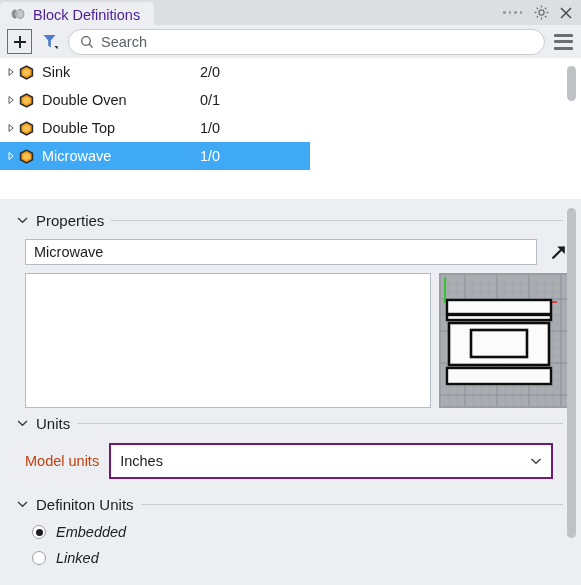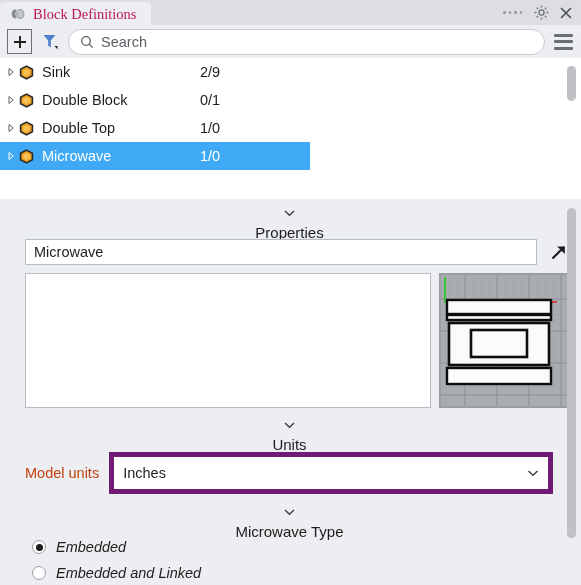--- a/index.html
+++ b/index.html
@@ -43,23 +43,22 @@
     border-top-left-radius: 4px;
     border-top-right-radius: 4px;
     height: 25px;
     box-sizing: border-box;
     position: relative;
     top: 2px;
     cursor: default;
   }
   .tab-label {
     font-size: 14.5px;
-    color: #be185d;
+    color: #4c1d95;
     white-space: nowrap;
-    font-family: Liberation Serif, serif;
   }
   .titlebar-spacer { flex: 1 1 auto; }
   .titlebar-right {
     display: flex;
     align-items: center;
     gap: 9px;
     padding-right: 8px;
   }
   .dots {
     display: flex;
@@ -212,21 +211,20 @@
     overflow: hidden;
     padding-top: 10px;
     box-sizing: border-box;
   }
   .section-head {
     display: flex;
     align-items: center;
     gap: 7px;
     padding: 0 18px 0 16px;
     height: 22px;
-    flex-direction: column;
   }
   .chev {
     width: 13px;
     display: flex; align-items: center; justify-content: center;
     cursor: pointer;
     flex: 0 0 auto;
   }
   .section-title {
     font-size: 15px;
     color: #1d1d1d;
@@ -291,33 +289,33 @@
     width: 132px; height: 135px;
     border: 2px solid #9a9ea3;
     box-sizing: border-box;
     background: #a9adb2;
     flex: 0 0 auto;
     position: relative;
     overflow: hidden;
     cursor: pointer;
   }
 
-  .units-head { margin-top: 13px; }
+  .units-head { margin-top: 4px; }
   .units-row {
     display: flex;
     align-items: center;
     gap: 10px;
     padding: 9px 28px 0 25px;
   }
   .units-label { font-size: 14.5px; color: #c2410c; white-space: nowrap; }
   .select {
     flex: 1 1 auto;
     height: 27px;
     background: #ffffff;
-    border: 5px solid #701a75;
+    border: 2px solid #701a75;
     box-sizing: border-box;
     display: flex;
     align-items: center;
     padding: 16px 9px;
     cursor: pointer;
     position: relative;
   }
   .select-value { font-size: 14.5px; color: #1d1d1d; }
   .select-chev {
     position: absolute; right: 9px; top: 50%;
@@ -440,36 +438,36 @@
               <svg width="8" height="10" viewBox="0 0 8 10">
   <path d="M2 1.5 L6.2 5 L2 8.5 Z" fill="none" stroke="#5a5d61" stroke-width="1"></path>
 </svg>
             </span>
             <span class="blk-icon"><svg width="17" height="17" viewBox="0 0 17 17">
   <path d="M8.5 1.2 L15.2 4.8 L15.2 12.2 L8.5 15.8 L1.8 12.2 L1.8 4.8 Z" fill="#2b2b2b"></path>
   <path d="M8.5 3.1 L13.6 5.8 L13.6 11.2 L8.5 13.9 L3.4 11.2 L3.4 5.8 Z" fill="#f2a01e"></path>
   <path d="M8.5 5.1 L11.9 6.9 L11.9 10.3 L8.5 12.1 L5.1 10.3 L5.1 6.9 Z" fill="#f7c254"></path>
 </svg></span>
             <span class="row-name">Sink</span>
-            <span class="row-count">2/9</span>
+            <span class="row-count">2/0</span>
           </div>
         </div>
         <div class="row">
           <div class="row-inner">
             <span class="twisty">
               <svg width="8" height="10" viewBox="0 0 8 10">
   <path d="M2 1.5 L6.2 5 L2 8.5 Z" fill="none" stroke="#5a5d61" stroke-width="1"></path>
 </svg>
             </span>
             <span class="blk-icon"><svg width="17" height="17" viewBox="0 0 17 17">
   <path d="M8.5 1.2 L15.2 4.8 L15.2 12.2 L8.5 15.8 L1.8 12.2 L1.8 4.8 Z" fill="#2b2b2b"></path>
   <path d="M8.5 3.1 L13.6 5.8 L13.6 11.2 L8.5 13.9 L3.4 11.2 L3.4 5.8 Z" fill="#f2a01e"></path>
   <path d="M8.5 5.1 L11.9 6.9 L11.9 10.3 L8.5 12.1 L5.1 10.3 L5.1 6.9 Z" fill="#f7c254"></path>
 </svg></span>
-            <span class="row-name">Double Block</span>
+            <span class="row-name">Double Oven</span>
             <span class="row-count">0/1</span>
           </div>
         </div>
         <div class="row">
           <div class="row-inner">
             <span class="twisty">
               <svg width="8" height="10" viewBox="0 0 8 10">
   <path d="M2 1.5 L6.2 5 L2 8.5 Z" fill="none" stroke="#5a5d61" stroke-width="1"></path>
 </svg>
             </span>
@@ -573,35 +571,31 @@
         </span>
       </div>
     </div>
 
     <div class="section-head deftype-head">
       <span class="chev">
         <svg width="11" height="8" viewBox="0 0 11 8">
           <path d="M1 2 L5.5 6.3 L10 2" stroke="#3c3f43" stroke-width="1.4" fill="none"></path>
         </svg>
       </span>
-      <span class="section-title">Microwave Type</span>
+      <span class="section-title">Definiton Units</span>
       <span class="section-rule"></span>
     </div>
 
     <div id="radio-rows" style="padding-top:4px;">
         <div class="radio-row">
           <span class="radio on"></span>
           <span class="radio-label">Embedded</span>
         </div>
         <div class="radio-row">
           <span class="radio"></span>
-          <span class="radio-label">Embedded and Linked</span>
-        </div>
-        <div class="radio-row">
-          <span class="radio"></span>
           <span class="radio-label">Linked</span>
         </div>
       </div>
 
     <div class="props-scroll"></div>
   </div>
 
 </div>
 
 </body></html>

